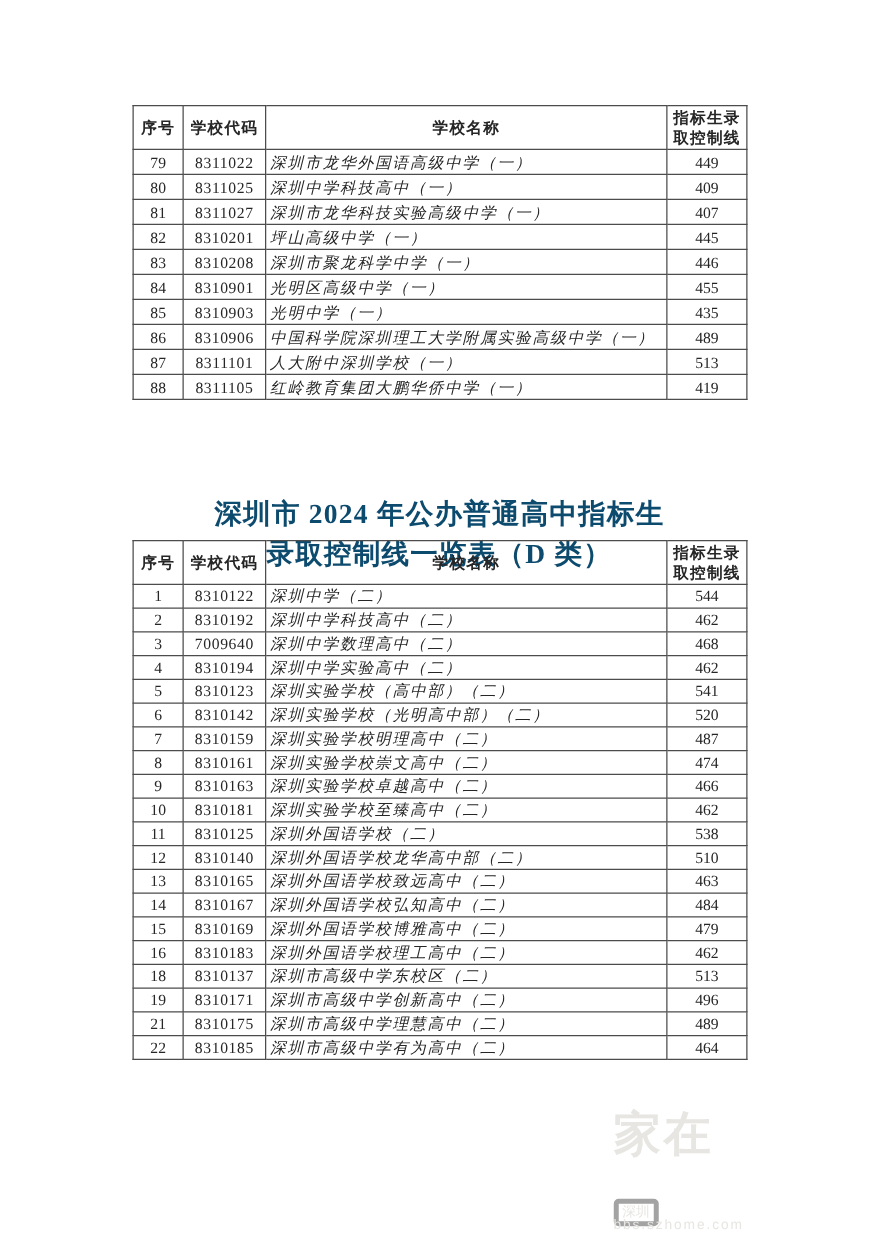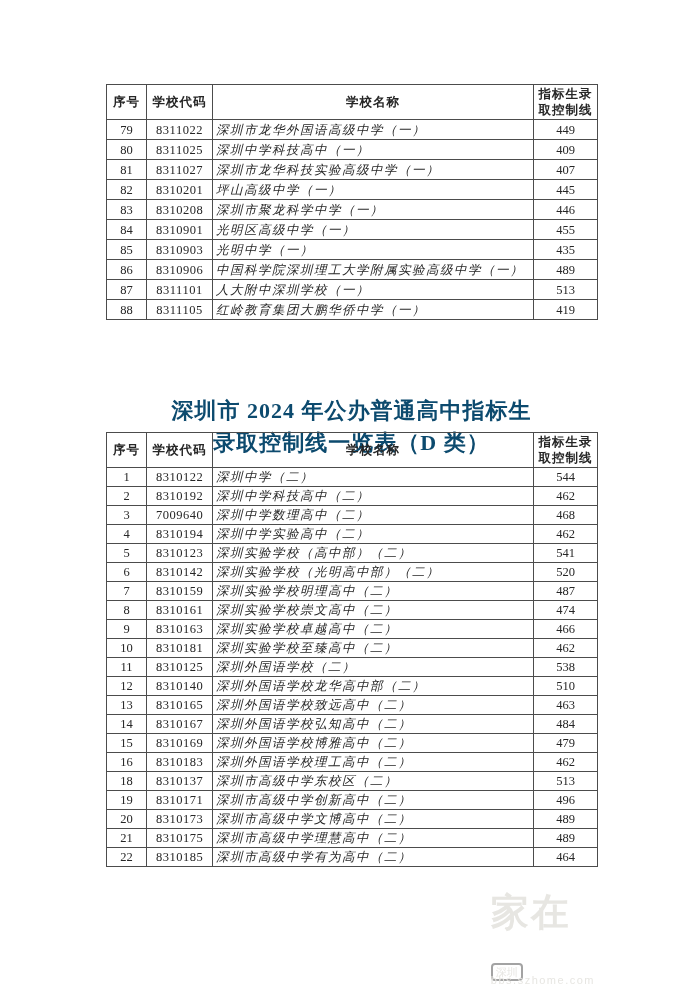--- a/index.html
+++ b/index.html
@@ -84,21 +84,21 @@
   }
   .wm-main {
     font-size: 38px;
     font-weight: bold;
     line-height: 40px;
     letter-spacing: 2px;
   }
   .wm-badge {
     font-size: 11px;
     font-weight: normal;
-    border: 2px solid #a3a3a3;
+    border: 4px solid #a3a3a3;
     border-radius: 4px;
     padding: 1px 3px;
     margin-top: 11px;
     line-height: 12px;
   }
   .wm-sub {
     font-size: 11px;
     font-weight: normal;
     letter-spacing: 1.5px;
     margin-top: -7px;
@@ -313,26 +313,20 @@
           <td class="c-name">深圳市高级中学东校区（二）</td>
           <td class="c-score">513</td>
         </tr>
         <tr>
           <td class="c-idx">19</td>
           <td class="c-code">8310171</td>
           <td class="c-name">深圳市高级中学创新高中（二）</td>
           <td class="c-score">496</td>
         </tr>
         <tr>
-          <td class="c-idx">20</td>
-          <td class="c-code">8310173</td>
-          <td class="c-name">深圳市高级中学文博高中（二）</td>
-          <td class="c-score">489</td>
-        </tr>
-        <tr>
           <td class="c-idx">21</td>
           <td class="c-code">8310175</td>
           <td class="c-name">深圳市高级中学理慧高中（二）</td>
           <td class="c-score">489</td>
         </tr>
         <tr>
           <td class="c-idx">22</td>
           <td class="c-code">8310185</td>
           <td class="c-name">深圳市高级中学有为高中（二）</td>
           <td class="c-score">464</td>

